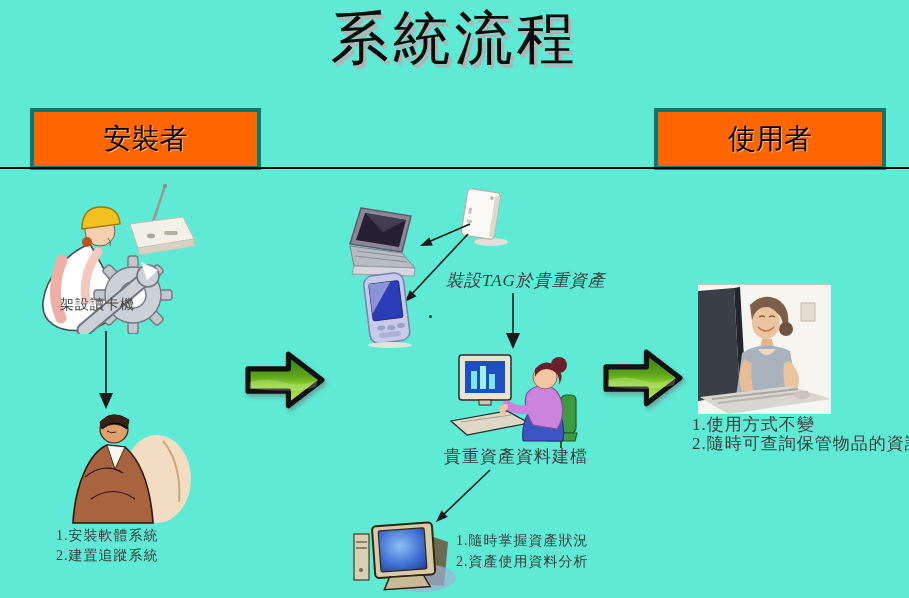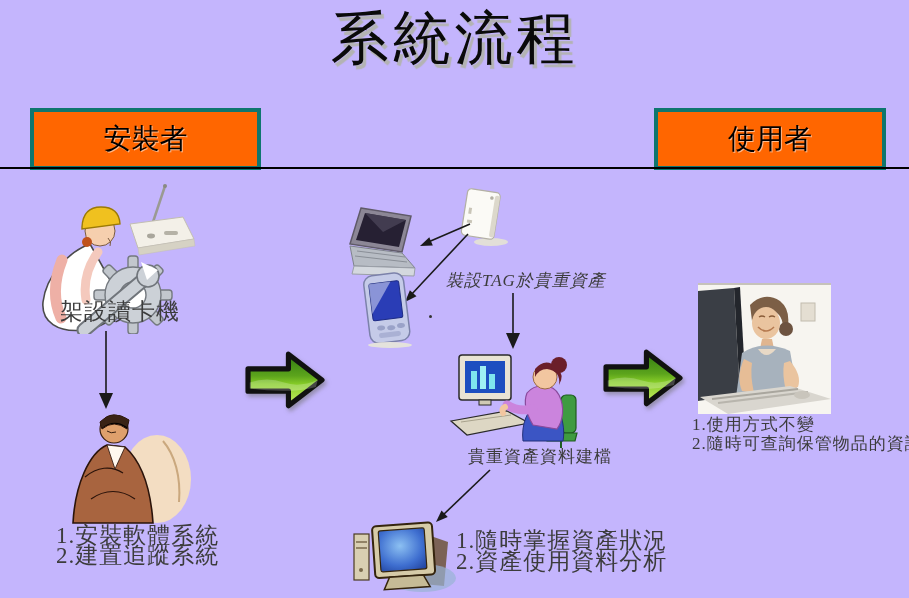--- a/index.html
+++ b/index.html
@@ -1,25 +1,25 @@
 <!DOCTYPE html>
 <html><head>
 <meta charset="utf-8">
 <style>
   html,body{margin:0;padding:0;background:#fff;}
-  #canvas{position:relative;width:909px;height:598px;background:#c4b5fd;overflow:hidden;
+  #canvas{position:relative;width:909px;height:598px;background:#5eead4;overflow:hidden;
           font-family:"Liberation Serif","DejaVu Serif",serif;color:#000;}
   .abs{position:absolute;}
   .title{left:0;right:0;top:0;text-align:center;font-size:58px;letter-spacing:4px;
          color:#0a0a0a;text-shadow:3px 4px 1px #b3b3b3;font-weight:400;}
   .hdr{background:#FF6600;border:4px solid #0f766e;display:flex;align-items:center;
        justify-content:center;font-size:28px;color:#000;
        text-shadow:1px 1px 0 rgba(255,255,255,.55);}
   .divider{left:0;top:167px;width:909px;height:2px;background:#000;}
-  .cap{font-size:23px;color:#3c3c3c;white-space:nowrap;letter-spacing:1px;}
+  .cap{font-size:14px;color:#3c3c3c;white-space:nowrap;letter-spacing:1px;}
   .cap.small{font-size:17px;}
   .lines div{white-space:nowrap;}
   .garrow{filter:drop-shadow(2px 3px 2px rgba(110,110,110,.55));}
   .dot{width:3px;height:3px;background:#333;border-radius:50%;}
   svg{display:block;}
 </style>
 </head>
 <body>
 
 <div id="canvas">
@@ -202,21 +202,21 @@
 
     <path d="M74,92 C72,76 78,60 90,52 L106,56 C114,66 116,82 114,92 Z" fill="#3b55c4" stroke="#22307a" stroke-width="1"></path>
     <path d="M78,44 C86,34 104,34 110,46 C116,58 114,72 108,80 L84,76 C78,66 74,54 78,44 Z" fill="#cb84dd" stroke="#8a4a9c" stroke-width="1.2"></path>
     <path d="M84,60 C74,62 64,60 58,56" stroke="#cb84dd" stroke-width="9" fill="none" stroke-linecap="round"></path>
     <circle cx="96" cy="28" r="12" fill="#f2c6a0" stroke="#9c6a44" stroke-width="1"></circle>
     <path d="M86,20 Q96,8 108,18 Q116,26 110,36 Q112,22 98,20 Q90,20 86,28 Z" fill="#6b1f2a"></path>
     <circle cx="110" cy="16" r="8" fill="#6b1f2a"></circle>
     <path d="M56,58 Q52,60 54,64" stroke="#f2c6a0" stroke-width="6" fill="none" stroke-linecap="round"></path>
   </svg>
 
-  <div class="abs cap small" style="left:444px;top:445px;margin-left:24px;">貴重資產資料建檔</div>
+  <div class="abs cap small" style="left:444px;top:445px;">貴重資產資料建檔</div>
 
   <svg class="abs" style="left:426px;top:466px;" width="72" height="62" viewBox="0 0 72 62">
     <line x1="64" y1="4" x2="16" y2="50" stroke="#1a1a1a" stroke-width="1.6"></line>
     <g transform="translate(10,56) rotate(136)">
         <polygon points="0,0 -12,-4.5 -12,4.5" fill="#1a1a1a"></polygon>
       </g>
   </svg>
 
   <svg class="abs" style="left:350px;top:512px;" width="112" height="84" viewBox="0 0 112 84">
     <path d="M58,16 L98,30 L94,74 L52,70 Z" fill="#6e5438" opacity="0.85"></path>

